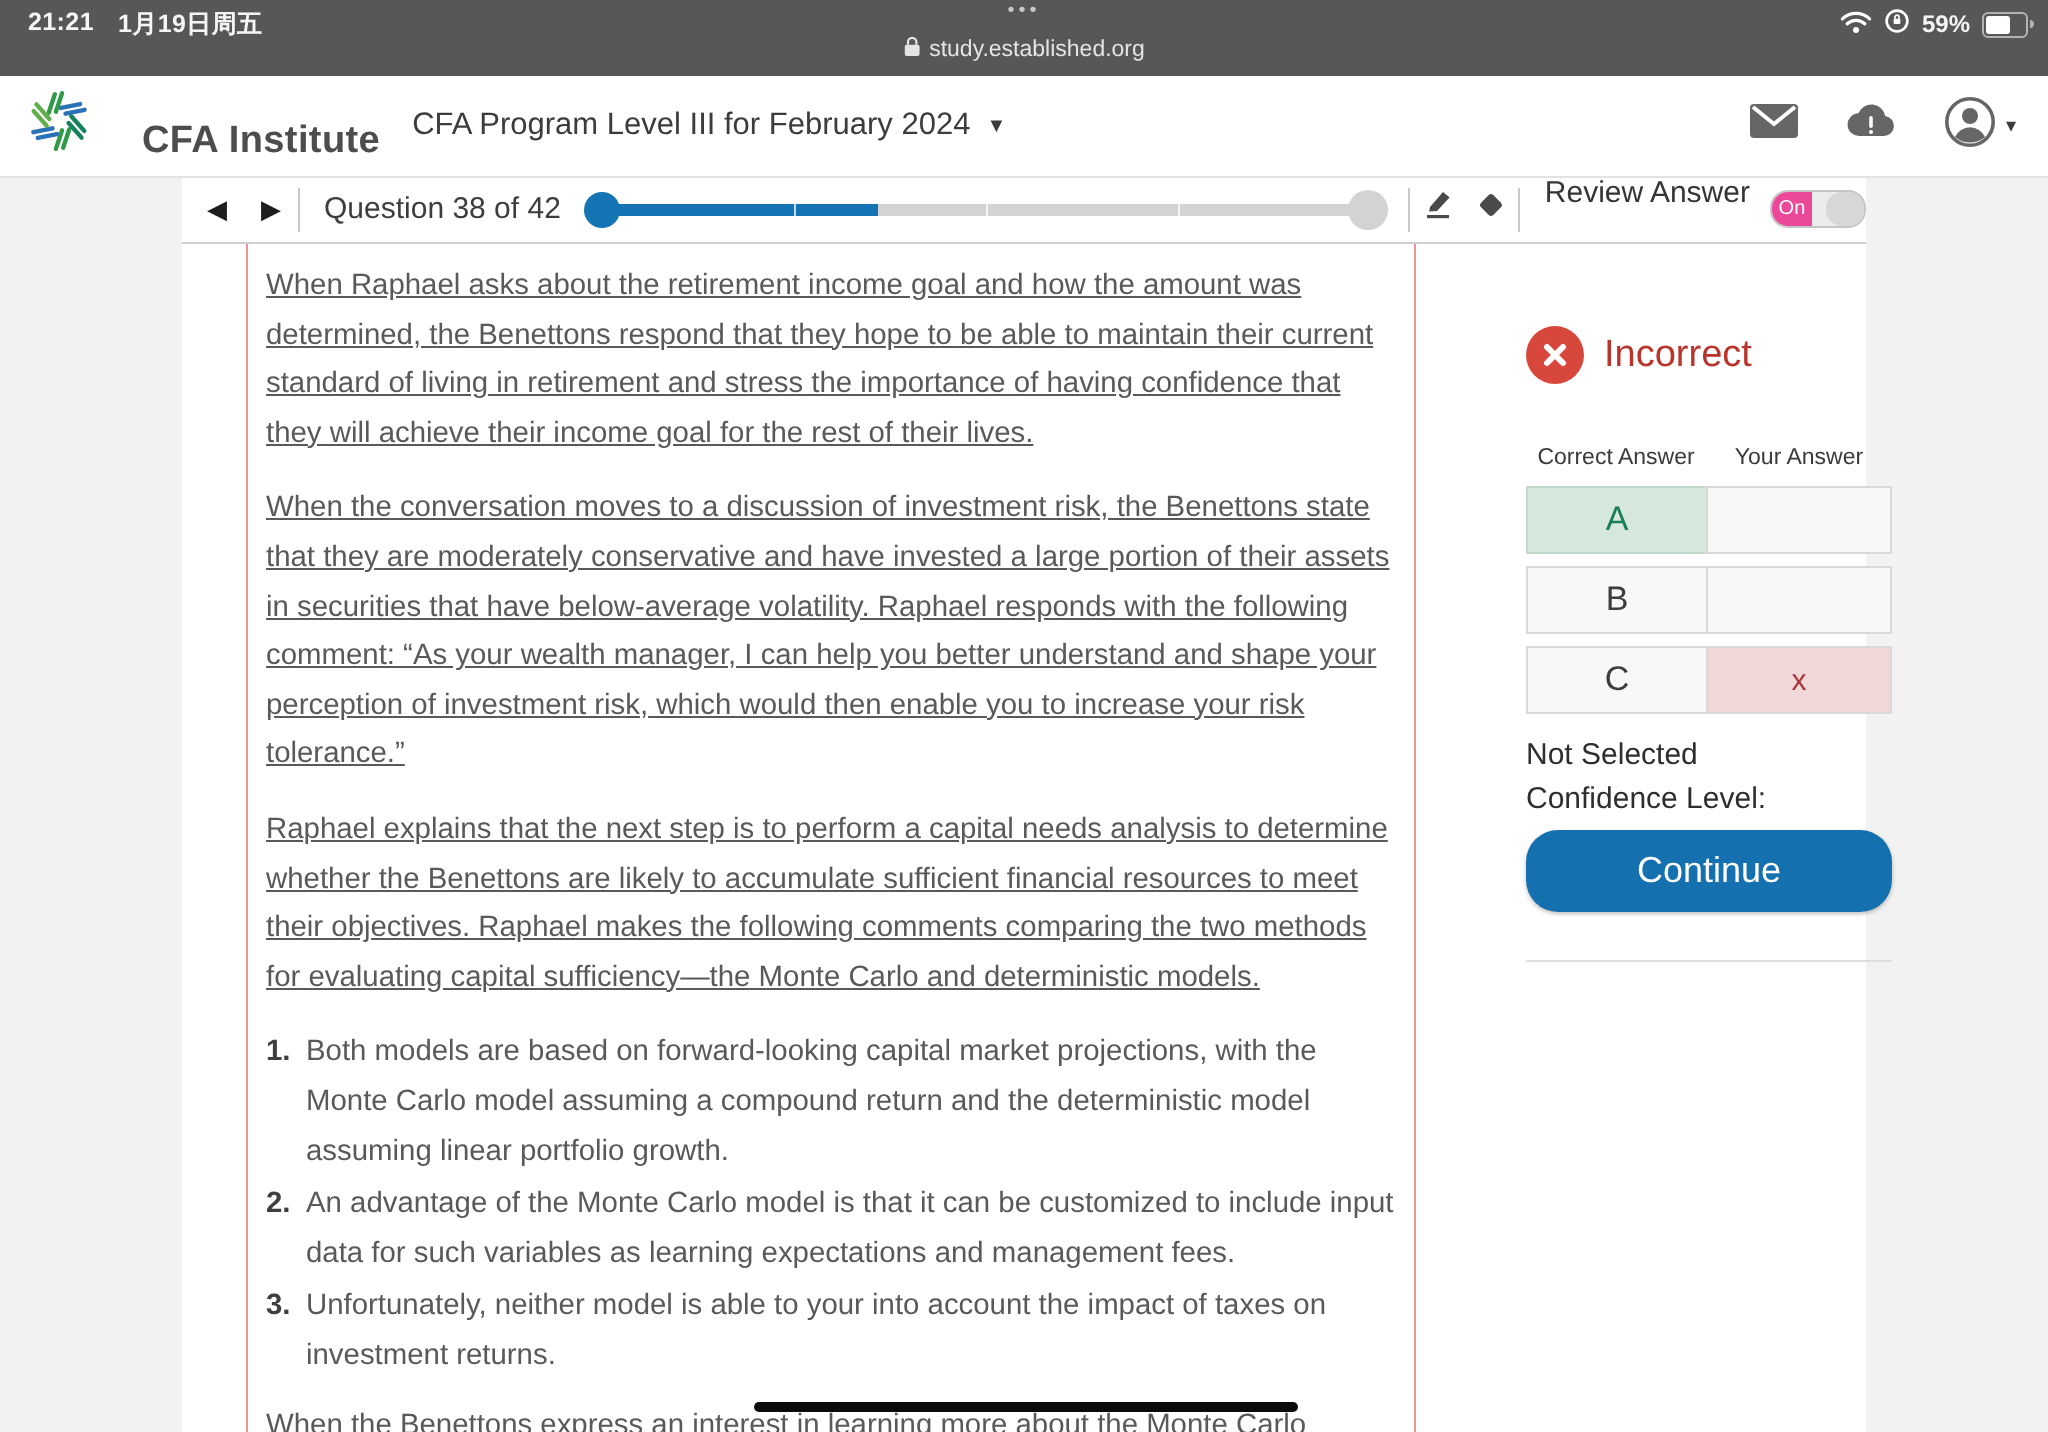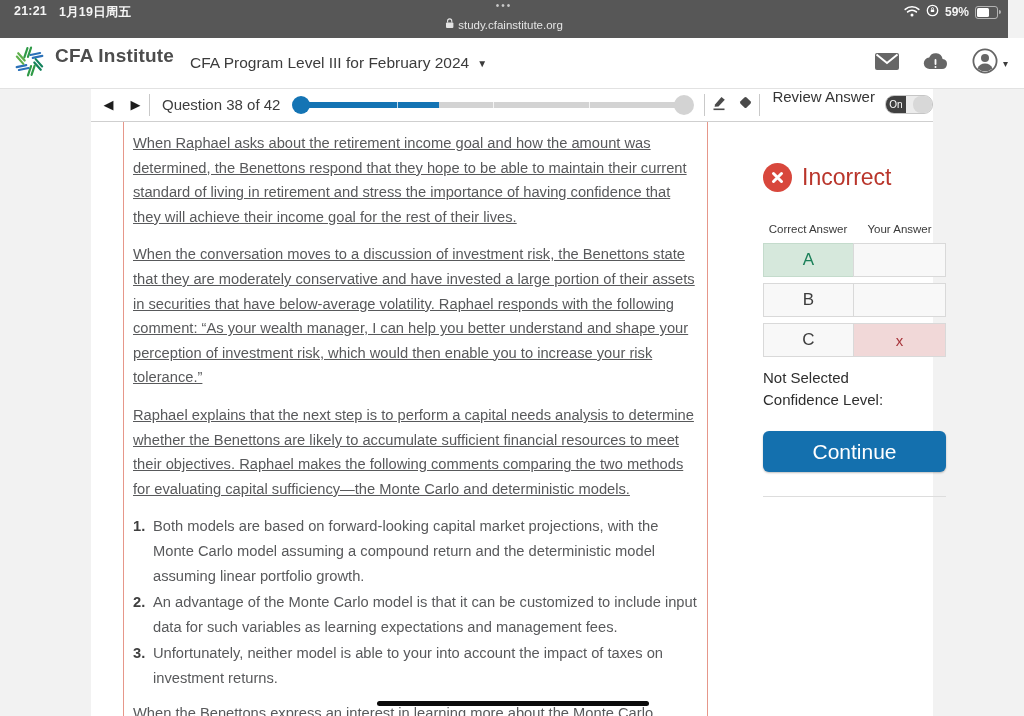--- a/index.html
+++ b/index.html
@@ -1,32 +1,32 @@
 <!DOCTYPE html>
 <html><head>
 <meta charset="utf-8">
 <style>
   html,body{margin:0;padding:0;background:#e8e8e8;}
   .screen{width:1024px;height:716px;position:relative;overflow:hidden;background:#f2f2f2;
           font-family:"Liberation Sans",sans-serif;-webkit-font-smoothing:antialiased;}
 
   
-  .status-bar{position:absolute;top:0;left:0;right:16px;height:38px;background:#575757;color:#f5f5f5;z-index:10;}
+  .status-bar{position:absolute;top:0;left:0;right:0;height:38px;background:#575757;color:#f5f5f5;z-index:10;}
   .sb-left{position:absolute;left:14px;top:4px;font-size:12.5px;font-weight:700;display:flex;gap:12px;letter-spacing:.2px;}
   .sb-dots{position:absolute;left:50%;transform:translateX(-50%);top:0;font-size:10px;color:#c9c9c9;letter-spacing:2px;}
   .sb-right{position:absolute;right:10px;top:4px;display:flex;align-items:center;gap:6px;font-size:12px;font-weight:600;}
   .sb-url{position:absolute;left:50%;transform:translateX(-50%);top:18px;font-size:11.5px;color:#e4e4e4;display:flex;align-items:center;gap:4px;}
   .bat{width:21px;height:11px;border:1px solid rgba(255,255,255,.55);border-radius:3px;position:relative;}
   .bat i{position:absolute;left:1px;top:1px;bottom:1px;width:58%;background:#fff;border-radius:1.5px;}
   .bat::after{content:"";position:absolute;right:-4px;top:3px;width:2px;height:4px;background:rgba(255,255,255,.55);border-radius:0 2px 2px 0;}
 
   
   .app-header{position:absolute;top:38px;left:0;right:0;height:50px;background:#fff;border-bottom:1px solid #e2e2e2;
               display:flex;align-items:center;z-index:5;}
-  .brand{display:flex;align-items:flex-start;gap:9px;margin-left:13px;cursor:pointer;}
+  .brand{display:flex;align-items:flex-end;gap:25px;margin-left:13px;cursor:pointer;}
   .brand-name{font-size:19px;font-weight:700;color:#4d4d4d;letter-spacing:.2px;}
   .program{margin-left:16px;font-size:15.5px;color:#3c3c3c;display:flex;gap:8px;align-items:center;cursor:pointer;}
   .caret{font-size:10px;color:#3c3c3c;}
   .header-actions{margin-left:auto;margin-right:16px;display:flex;align-items:center;gap:24px;}
   .hbtn{display:flex;align-items:center;gap:5px;cursor:pointer;}
 
   
   .panel{position:absolute;left:91px;top:88px;width:842px;bottom:0;background:#fff;}
   .toolbar{height:33px;display:flex;align-items:center;border-bottom:1px solid #cfcfcf;}
   .nav-arrow{width:30px;text-align:center;font-size:13px;color:#1d1d1d;cursor:pointer;margin-left:4px;}
@@ -35,51 +35,51 @@
   .q-label{font-size:15px;color:#3d3d3d;margin:0 12px;white-space:nowrap;}
   .slider{position:relative;width:402px;height:20px;flex:none;margin-right:10px;cursor:pointer;}
   .track{position:absolute;top:7px;left:9px;right:10px;height:6px;background:#d3d3d3;border-radius:3px;overflow:hidden;}
   .fill{height:100%;background:#1474b4;}
   .tick{position:absolute;top:0;bottom:0;width:1px;background:rgba(255,255,255,.75);}
   .start-dot{position:absolute;left:0;top:1px;width:18px;height:18px;background:#1474b4;border-radius:50%;}
   .knob{position:absolute;right:0;top:0;width:20px;height:20px;background:#d3d3d3;border-radius:50%;}
   .tool-ico{width:30px;display:flex;justify-content:center;align-items:center;cursor:pointer;}
   .review-label{font-size:15px;color:#353535;margin:0 10px 16px 12px;white-space:nowrap;}
   .toggle{width:46px;height:17px;border-radius:9px;background:#ececec;border:1px solid #c6c6c6;position:relative;overflow:hidden;cursor:pointer;flex:none;}
-  .toggle .on-part{position:absolute;left:0;top:0;bottom:0;width:20px;background:#404040;color:#fff;font-size:10px;
+  .toggle .on-part{position:absolute;left:0;top:0;bottom:0;width:20px;background:#ec4899;color:#fff;font-size:10px;
                    display:flex;align-items:center;justify-content:center;}
   .toggle .knob2{position:absolute;left:27px;top:0;bottom:0;right:0;background:#d8d8d8;border-radius:8px;}
 
   
   .question-body{position:absolute;top:34px;left:0;right:0;bottom:0;overflow:hidden;}
   .redline{position:absolute;top:0;bottom:0;width:1px;background:#e6978a;}
   .redline.l{left:32px;} .redline.r{left:616px;}
   .qtext{position:absolute;left:42px;top:9px;width:566px;color:#58595b;font-size:14.7px;line-height:24.6px;}
   .qtext p{margin:0 0 13px;text-decoration:underline;}
   .qlist{margin:0 0 11px;}
   .li{display:flex;margin:0 0 2px;}
   .li .num{width:20px;flex:none;font-weight:700;color:#3f3f3f;}
 
   
   .sidebar{position:absolute;left:763px;top:163px;width:183px;z-index:6;}
   .result{display:flex;align-items:center;gap:10px;}
   .x-circle{width:29px;height:29px;border-radius:50%;background:#d8473c;display:flex;align-items:center;justify-content:center;flex:none;}
-  .result-label{font-size:23px;color:#b9352b;}
+  .result-label{font-size:19px;color:#b9352b;}
   .cols{display:flex;margin-top:31px;font-size:11.5px;color:#3a3a3a;}
   .cols .c1{width:90px;text-align:center;}
   .cols .c2{width:93px;text-align:center;}
   .ans-row{display:flex;margin-top:6px;height:34px;}
   .ans-row.first{margin-top:8px;}
   .cell{box-sizing:border-box;background:#f8f8f8;border:1px solid #d9d9d9;display:flex;align-items:center;justify-content:center;}
   .cell.letter{width:90px;font-size:17px;color:#3d3d3d;border-right:none;}
   .cell.mark{width:93px;font-size:15px;color:#a8363c;}
   .cell.correct{background:#d6e8dc;border-color:#c4dbcc;color:#1a7f58;}
   .cell.wrong{background:#f1d8d8;}
   .confidence{margin-top:10px;font-size:15px;color:#2e2e2e;line-height:21.5px;}
-  .continue{margin-top:21px;width:183px;height:41px;background:#1470ae;color:#fff;font-size:21px;border:none;border-radius:6px;
+  .continue{margin-top:5px;width:183px;height:41px;background:#1470ae;color:#fff;font-size:18px;border:none;border-radius:16px;
             display:flex;align-items:center;justify-content:center;cursor:pointer;box-shadow:0 1px 2px rgba(0,0,0,.25);}
   .sb-divider{margin-top:24px;height:1px;background:#ddd;}
 
   .home-indicator{position:absolute;left:377px;top:701px;width:272px;height:5px;background:#0b0b0b;border-radius:3px;z-index:50;cursor:grab;}
 </style>
 </head>
 <body>
 
 <div class="screen">
 
@@ -109,21 +109,21 @@
           <i></i>
         </span>
     </div>
     <div class="sb-url">
       <span>
         <svg width="9" height="11" viewBox="0 0 9 11" fill="none">
           <rect x="0.8" y="4.4" width="7.4" height="5.6" rx="1" fill="#e4e4e4"></rect>
           <path d="M2.4 4.4V3a2.1 2.1 0 0 1 4.2 0v1.4" stroke="#e4e4e4" stroke-width="1.1"></path>
         </svg>
       </span>
-      <span>study.cfainstitute.org</span>
+      <span>study.established.org</span>
     </div>
   </div>
 
   <div class="app-header">
     <div class="brand">
       <span>
         <svg width="33" height="33" viewBox="0 0 32 32">
           <g stroke-width="2.1" stroke-linecap="round">
             <g stroke="#2f9a47">
                 <path d="M14 3 L11 12"></path>

